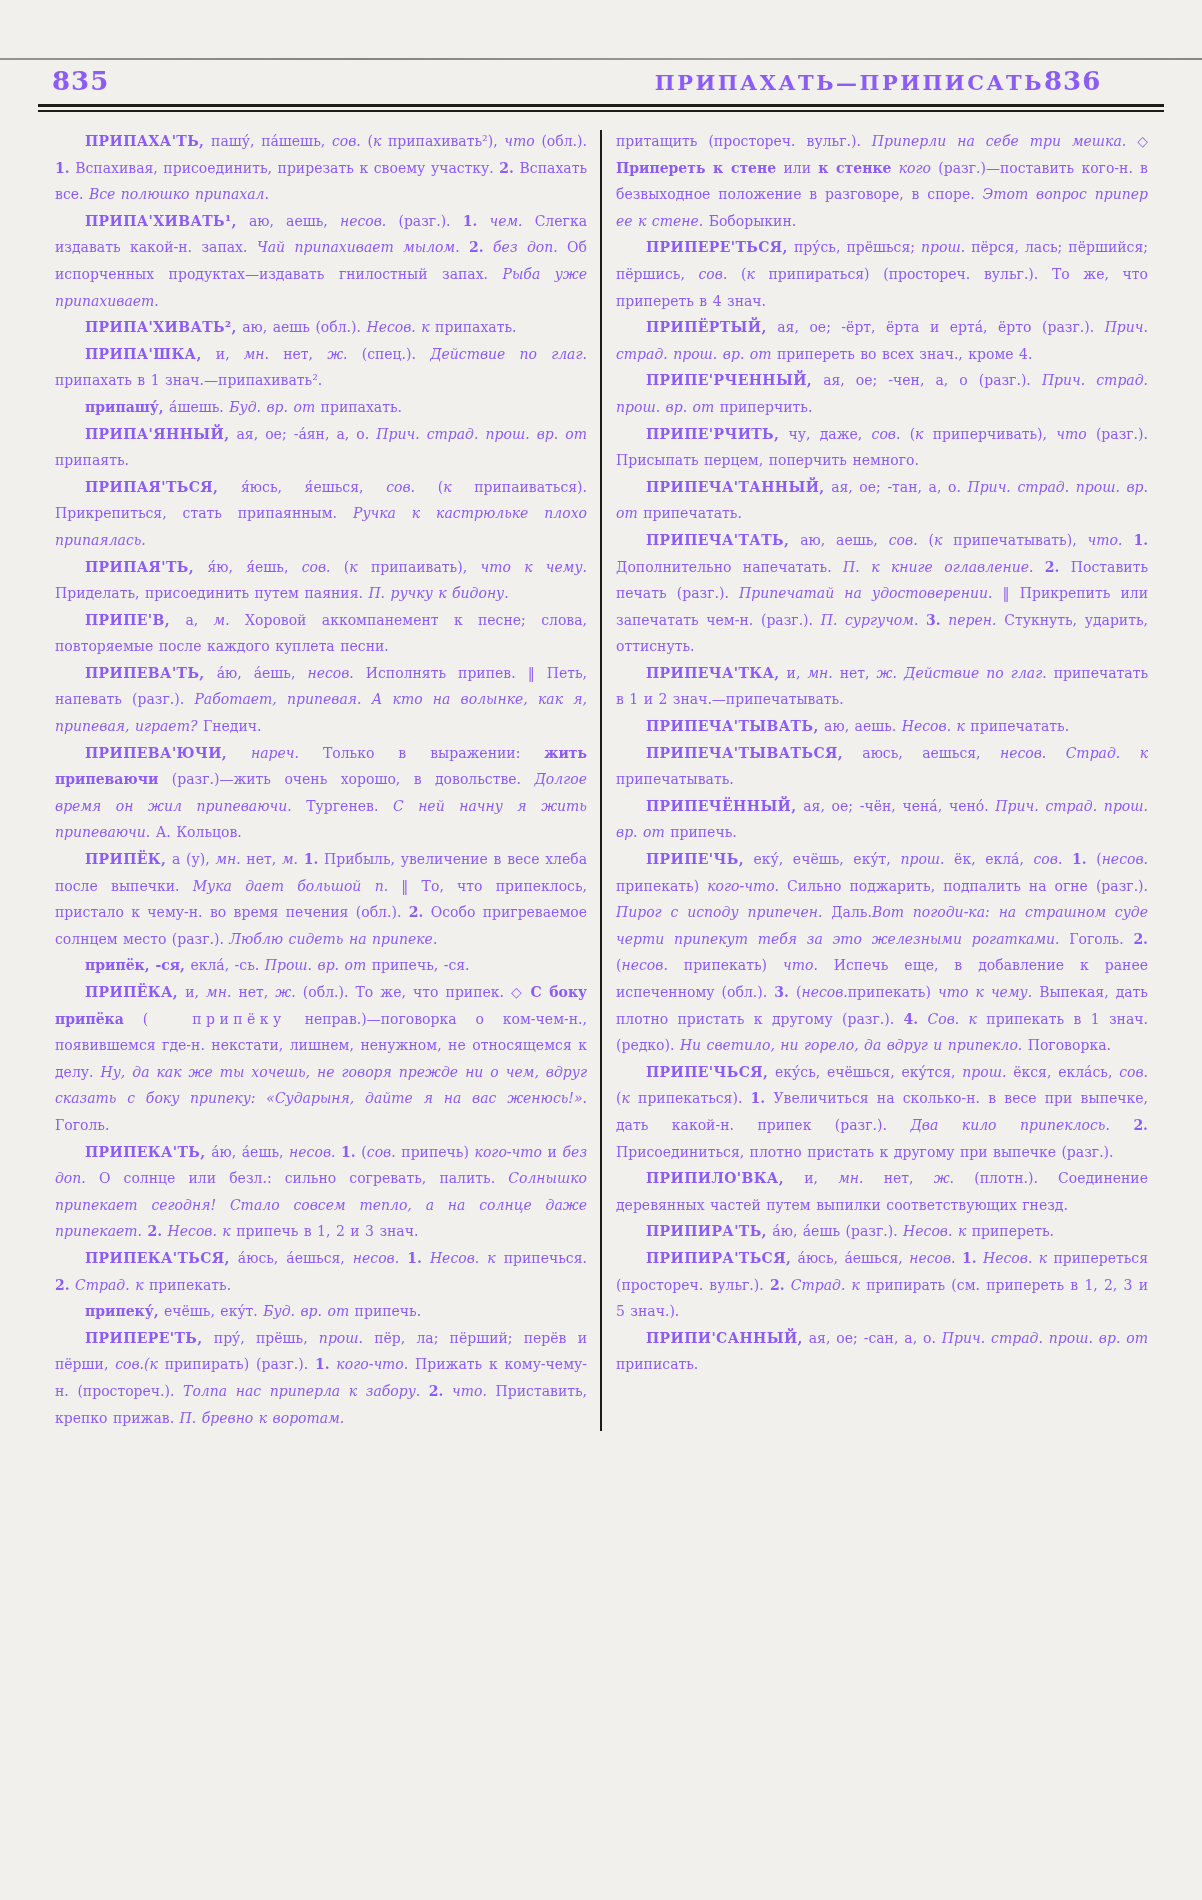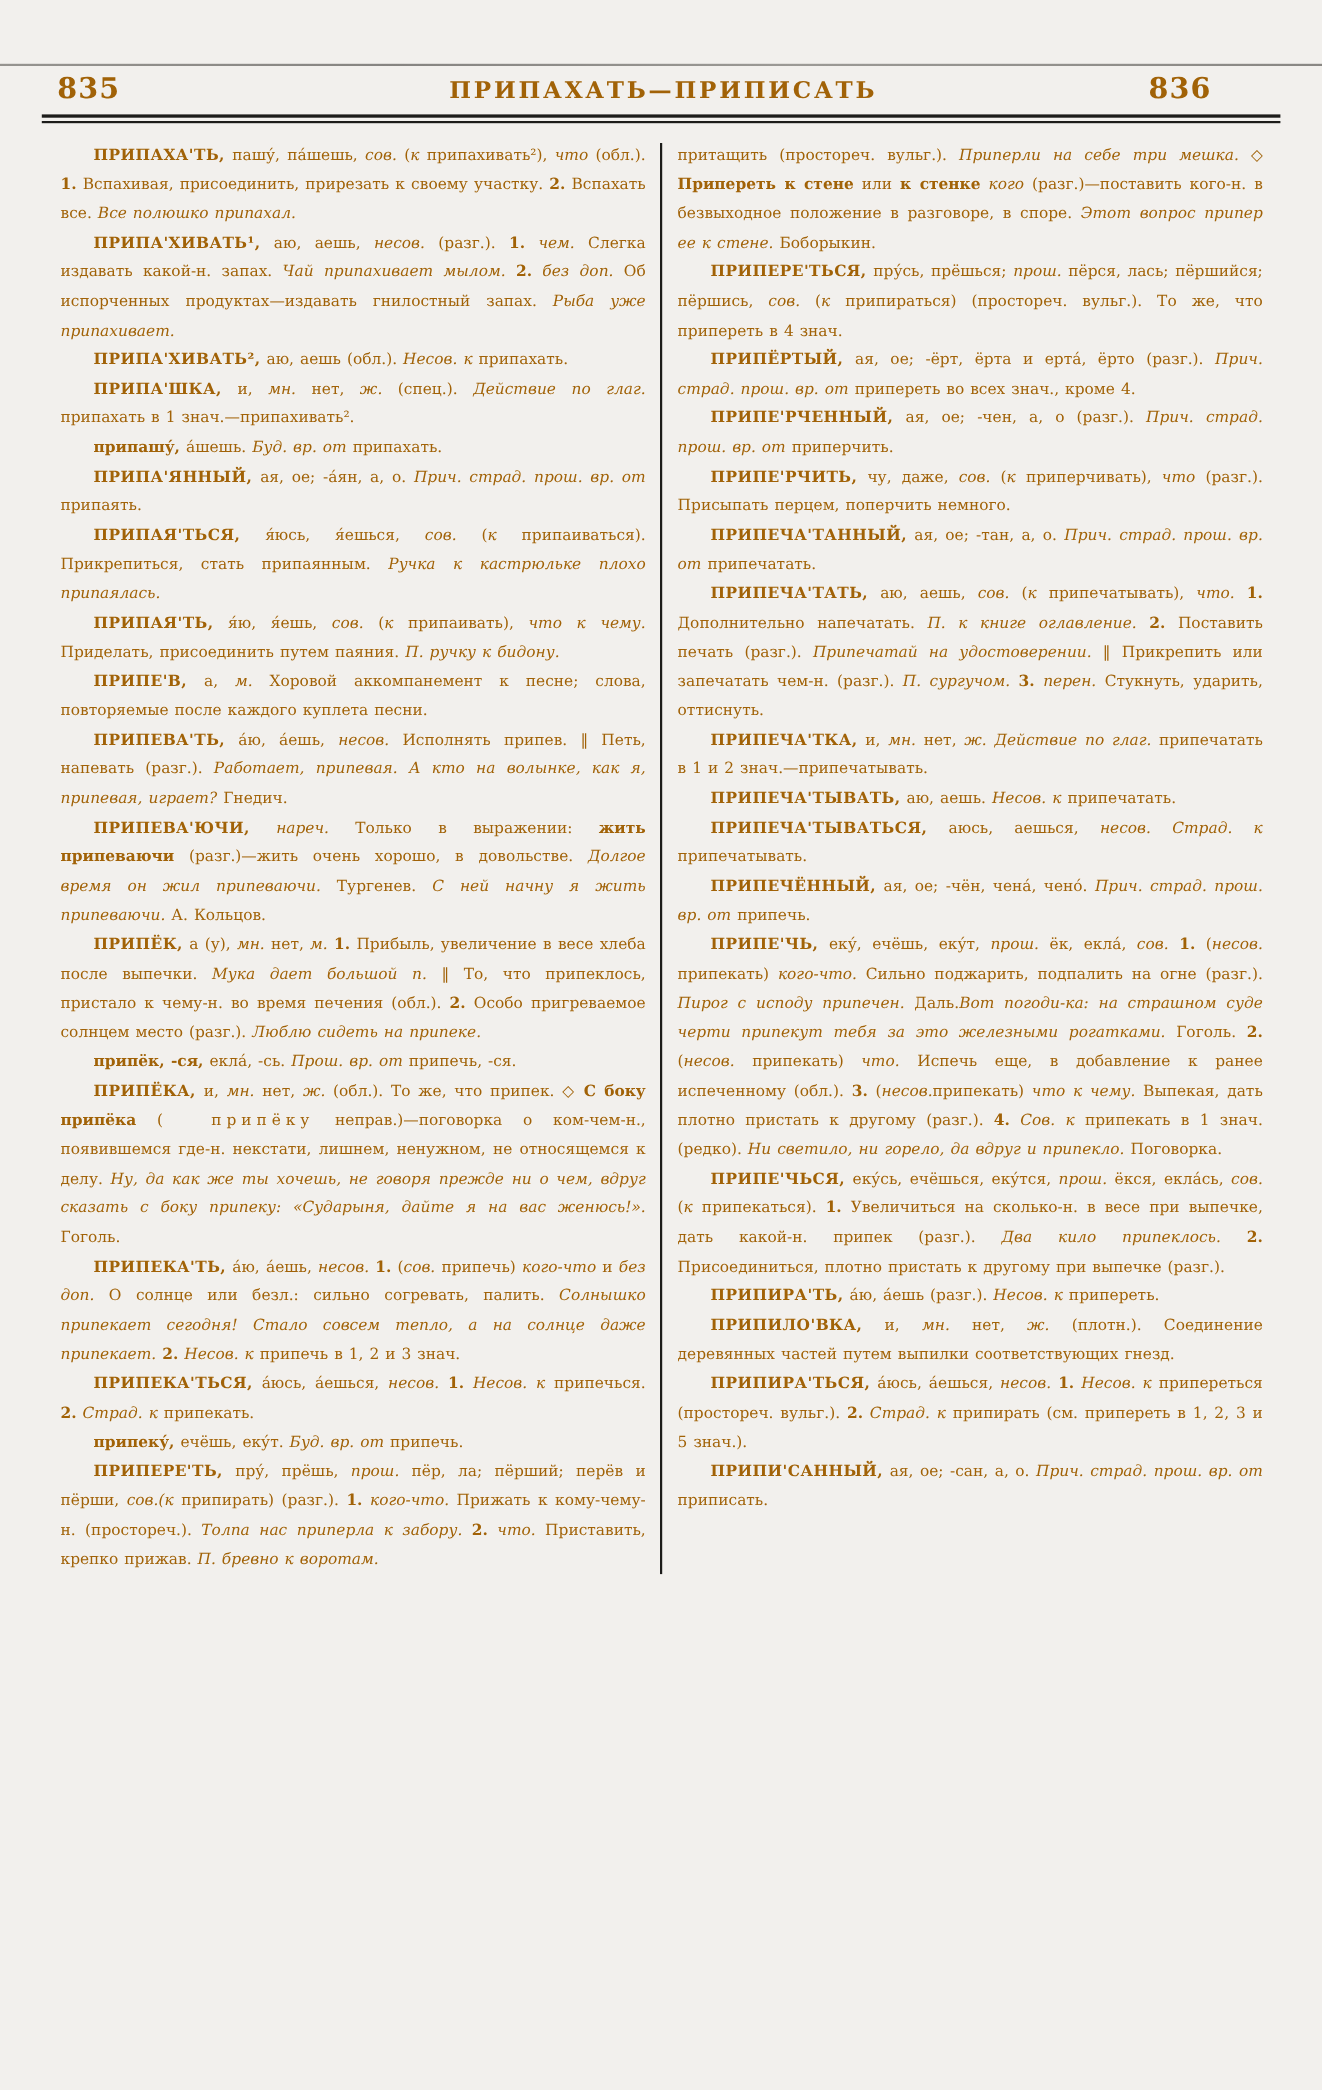--- a/index.html
+++ b/index.html
@@ -4,21 +4,21 @@
 <style>
   html, body { margin: 0; padding: 0; background: #dddbd7; }
   .page {
     position: relative;
     width: 1202px;
     height: 1900px;
     margin: 0 auto;
     background: #f2f0ed;
     overflow: hidden;
     font-family: "DejaVu Serif", "Liberation Serif", serif;
-    color: #a16207;
+    color: #8b5cf6;
   }
   .scan-artifact {
     position: absolute;
     left: 0; top: 58px;
     width: 100%; height: 2px;
     background: linear-gradient(90deg, #4a4843 0%, #2e2c29 30%, #55534e 60%, #33312d 100%);
     opacity: .55;
   }
   .header {
     display: flex;
@@ -27,21 +27,21 @@
   }
   .pageno {
     font-weight: bold;
     font-size: 26px;
     width: 110px;
     letter-spacing: 1px;
   }
   .pageno.right { }
   .running-title {
     flex: 1;
-    text-align: center;
+    text-align: right;
     font-weight: bold;
     font-size: 21px;
     letter-spacing: 2.5px;
   }
   .double-rule { margin: 8px 38px 0 38px; }
   .double-rule .r1 { height: 3px; background: #1d1c1a; }
   .double-rule .r2 { height: 2px; background: #1d1c1a; margin-top: 3px; }
   .columns {
     display: flex;
     align-items: stretch;
@@ -114,19 +114,19 @@
         <p class="entry"><span class="st-h">ПРИПЕ'РЧЕННЫЙ,</span><span class="st-r"> ая, ое; -чен, а, о (разг.). </span><span class="st-i">Прич. страд. прош. вр. от</span><span class="st-r"> приперчить.</span></p>
         <p class="entry"><span class="st-h">ПРИПЕ'РЧИТЬ,</span><span class="st-r"> чу, даже, </span><span class="st-i">сов.</span><span class="st-r"> (</span><span class="st-i">к</span><span class="st-r"> приперчивать), </span><span class="st-i">что</span><span class="st-r"> (разг.). Присыпать перцем, поперчить немного.</span></p>
         <p class="entry"><span class="st-h">ПРИПЕЧА'ТАННЫЙ,</span><span class="st-r"> ая, ое; -тан, а, о. </span><span class="st-i">Прич. страд. прош. вр. от</span><span class="st-r"> припечатать.</span></p>
         <p class="entry"><span class="st-h">ПРИПЕЧА'ТАТЬ,</span><span class="st-r"> аю, аешь, </span><span class="st-i">сов.</span><span class="st-r"> (</span><span class="st-i">к</span><span class="st-r"> припечатывать), </span><span class="st-i">что.</span><span class="st-r"> </span><span class="st-n">1.</span><span class="st-r"> Дополнительно напечатать. </span><span class="st-i">П. к книге оглавление.</span><span class="st-r"> </span><span class="st-n">2.</span><span class="st-r"> Поставить печать (разг.). </span><span class="st-i">Припечатай на удостоверении.</span><span class="st-r"> ‖ Прикрепить или запечатать чем-н. (разг.). </span><span class="st-i">П. сургучом.</span><span class="st-r"> </span><span class="st-n">3.</span><span class="st-r"> </span><span class="st-i">перен.</span><span class="st-r"> Стукнуть, ударить, оттиснуть.</span></p>
         <p class="entry"><span class="st-h">ПРИПЕЧА'ТКА,</span><span class="st-r"> и, </span><span class="st-i">мн.</span><span class="st-r"> нет, </span><span class="st-i">ж.</span><span class="st-r"> </span><span class="st-i">Действие</span><span class="st-r"> </span><span class="st-i">по глаг.</span><span class="st-r"> припечатать в 1 и 2 знач.—припечатывать.</span></p>
         <p class="entry"><span class="st-h">ПРИПЕЧА'ТЫВАТЬ,</span><span class="st-r"> аю, аешь. </span><span class="st-i">Несов. к</span><span class="st-r"> припечатать.</span></p>
         <p class="entry"><span class="st-h">ПРИПЕЧА'ТЫВАТЬСЯ,</span><span class="st-r"> аюсь, аешься, </span><span class="st-i">несов.</span><span class="st-r"> </span><span class="st-i">Страд. к</span><span class="st-r"> припечатывать.</span></p>
         <p class="entry"><span class="st-h">ПРИПЕЧЁННЫЙ,</span><span class="st-r"> ая, ое; -чён, чена́, чено́. </span><span class="st-i">Прич. страд. прош. вр. от</span><span class="st-r"> припечь.</span></p>
         <p class="entry"><span class="st-h">ПРИПЕ'ЧЬ,</span><span class="st-r"> еку́, ечёшь, еку́т, </span><span class="st-i">прош.</span><span class="st-r"> ёк, екла́, </span><span class="st-i">сов.</span><span class="st-r"> </span><span class="st-n">1.</span><span class="st-r"> (</span><span class="st-i">несов.</span><span class="st-r"> припекать) </span><span class="st-i">кого-что.</span><span class="st-r"> Сильно поджарить, подпалить на огне (разг.). </span><span class="st-i">Пирог с исподу припечен.</span><span class="st-r"> Даль.</span><span class="st-i">Вот погоди-ка: на страшном суде черти припекут тебя за это железными рогатками.</span><span class="st-r"> Гоголь. </span><span class="st-n">2.</span><span class="st-r"> (</span><span class="st-i">несов.</span><span class="st-r"> припекать) </span><span class="st-i">что.</span><span class="st-r"> Испечь еще, в добавление к ранее испеченному (обл.). </span><span class="st-n">3.</span><span class="st-r"> (</span><span class="st-i">несов.</span><span class="st-r">припекать) </span><span class="st-i">что к чему.</span><span class="st-r"> Выпекая, дать плотно пристать к другому (разг.). </span><span class="st-n">4.</span><span class="st-r"> </span><span class="st-i">Сов. к</span><span class="st-r"> припекать в 1 знач. (редко). </span><span class="st-i">Ни светило, ни горело, да вдруг и припекло.</span><span class="st-r"> Поговорка.</span></p>
         <p class="entry"><span class="st-h">ПРИПЕ'ЧЬСЯ,</span><span class="st-r"> еку́сь, ечёшься, еку́тся, </span><span class="st-i">прош.</span><span class="st-r"> ёкся, екла́сь, </span><span class="st-i">сов.</span><span class="st-r"> (</span><span class="st-i">к</span><span class="st-r"> припекаться). </span><span class="st-n">1.</span><span class="st-r"> Увеличиться на сколько-н. в весе при выпечке, дать какой-н. припек (разг.). </span><span class="st-i">Два кило припеклось.</span><span class="st-r"> </span><span class="st-n">2.</span><span class="st-r"> Присоединиться, плотно пристать к другому при выпечке (разг.).</span></p>
+        <p class="entry"><span class="st-h">ПРИПИЛО'ВКА,</span><span class="st-r"> и, </span><span class="st-i">мн.</span><span class="st-r"> нет, </span><span class="st-i">ж.</span><span class="st-r"> (плотн.). Соединение деревянных частей путем выпилки соответствующих гнезд.</span></p>
         <p class="entry"><span class="st-h">ПРИПИРА'ТЬ,</span><span class="st-r"> а́ю, а́ешь (разг.). </span><span class="st-i">Несов. к</span><span class="st-r"> припереть.</span></p>
-        <p class="entry"><span class="st-h">ПРИПИЛО'ВКА,</span><span class="st-r"> и, </span><span class="st-i">мн.</span><span class="st-r"> нет, </span><span class="st-i">ж.</span><span class="st-r"> (плотн.). Соединение деревянных частей путем выпилки соответствующих гнезд.</span></p>
         <p class="entry"><span class="st-h">ПРИПИРА'ТЬСЯ,</span><span class="st-r"> а́юсь, а́ешься, </span><span class="st-i">несов.</span><span class="st-r"> </span><span class="st-n">1.</span><span class="st-r"> </span><span class="st-i">Несов. к</span><span class="st-r"> припереться (простореч. вульг.). </span><span class="st-n">2.</span><span class="st-r"> </span><span class="st-i">Страд. к</span><span class="st-r"> припирать (см. припереть в 1, 2, 3 и 5 знач.).</span></p>
         <p class="entry"><span class="st-h">ПРИПИ'САННЫЙ,</span><span class="st-r"> ая, ое; -сан, а, о. </span><span class="st-i">Прич. страд. прош. вр. от</span><span class="st-r"> приписать.</span></p>
       </div>
   </div>
 </div>
 
 </body></html>

